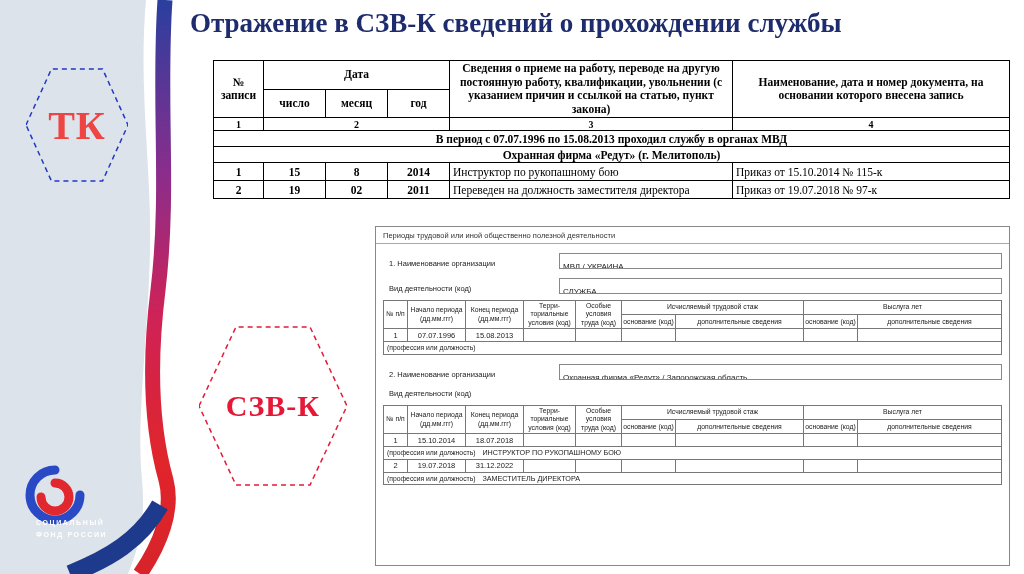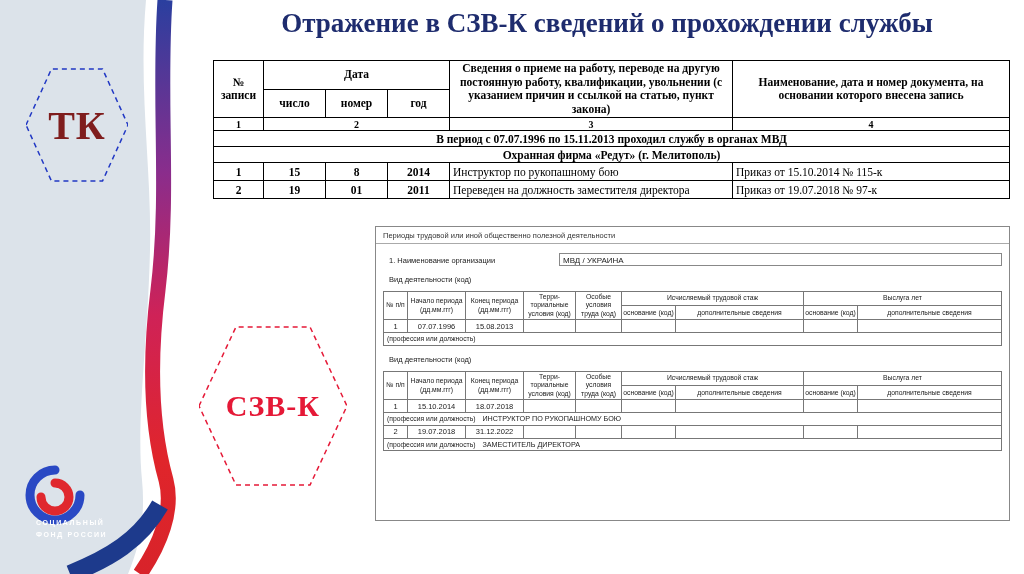--- a/index.html
+++ b/index.html
@@ -13,34 +13,34 @@
   .left-panel { position:absolute; left:0; top:0; width:200px; height:574px; }
 
   .hex-badge { position:absolute; }
   .hex-badge svg { position:absolute; left:0; top:0; width:100%; height:100%; }
   .hex-label {
     position:relative; width:100%; height:100%;
     display:flex; align-items:center; justify-content:center;
     font-family:"Liberation Serif", serif; font-weight:bold;
   }
   .hex-tk { left:26px; top:64px; width:102px; height:122px; }
-  .hex-tk .hex-label { font-size:40px; color:#7f1d1d; letter-spacing:1px; }
+  .hex-tk .hex-label { font-size:40px; color:#ef4444; letter-spacing:1px; }
   .hex-szvk { left:199px; top:320px; width:148px; height:172px; }
   .hex-szvk .hex-label { font-size:30px; color:#e51937; letter-spacing:1px; }
 
   .logo { position:absolute; left:22px; top:462px; width:66px; height:66px; }
   .logo-text {
     position:absolute; left:36px; top:517px; color:#ffffff;
     font-size:7px; letter-spacing:1.6px; line-height:1.7; font-weight:bold;
   }
 
   
   .slide-title {
     position:absolute; left:190px; top:8px; width:834px;
-    text-align:center; font-family:"Liberation Serif", serif;
+    text-align:left; font-family:"Liberation Serif", serif;
     font-weight:bold; font-size:27px; color:#1e2c6e;
   }
 
   
   .tk-table {
     position:absolute; left:213px; top:60px; width:797px;
     border-collapse:collapse; table-layout:fixed; background:#fff;
     font-family:"Liberation Serif", serif; color:#000;
   }
   .tk-table th, .tk-table td { border:1px solid #000; padding:1px 3px; }
@@ -48,34 +48,34 @@
     font-size:11.5px; font-weight:bold; text-align:center;
     vertical-align:middle; line-height:1.18;
   }
   .tk-table .num-row td { font-size:10px; font-weight:bold; text-align:center; padding:0; height:13px; }
   .tk-table .note-row td { font-size:11.5px; font-weight:bold; text-align:center; height:16px; }
   .tk-table .data-row td { font-size:11.5px; height:18px; vertical-align:middle; }
   .tk-table .data-row td.c { text-align:center; font-weight:bold; }
 
   
   .szvk-form {
-    position:absolute; left:375px; top:226px; width:635px; height:295px;
+    position:absolute; left:375px; top:226px; width:635px; height:340px;
     border:1px solid #888; background:#fff; color:#1a1a1a;
     padding:0 0 4px 0;
   }
   .form-caption {
     font-size:7.5px; color:#333; padding:4px 7px 3px 7px;
     border-bottom:1px solid #aaa;
   }
   .form-inner { padding:0 7px; }
   .org-row { display:flex; align-items:flex-end; margin-top:9px; }
   .org-label { width:170px; flex:none; font-size:7.5px; padding-bottom:1px;margin-left:6px; }
   .org-value {
     flex:1; border:1px solid #888; height:13px; line-height:11px;
-    font-size:8px; padding:1px 3px; white-space:nowrap; overflow:hidden;
+    font-size:8px; padding:7px 3px; white-space:nowrap; overflow:hidden;
   }
   .period-table {
     width:100%; border-collapse:collapse; table-layout:fixed; margin-top:6px;
   }
   .period-table th, .period-table td {
     border:1px solid #777; font-size:6.8px; font-weight:normal;
     text-align:center; vertical-align:middle; padding:1px; line-height:1.25;
     overflow:hidden;
   }
   .period-table .data-row td { font-size:7.5px; height:13px; }
@@ -141,64 +141,65 @@
   </colgroup>
   <tbody>
       <tr>
     <th rowspan="2">№ записи</th>
     <th colspan="3">Дата</th>
     <th rowspan="2">Сведения о приеме на работу, переводе на другую постоянную работу, квалификации, увольнении (с указанием причин и ссылкой на статью, пункт закона)</th>
     <th rowspan="2">Наименование, дата и номер документа, на основании которого внесена запись</th>
   </tr>
   <tr>
     <th>число</th>
-    <th>номер</th>
+    <th>месяц</th>
     <th>год</th>
   </tr>
   <tr class="num-row">
     <td>1</td>
     <td colspan="3">2</td>
     <td>3</td>
     <td>4</td>
   </tr>
   <tr class="note-row">
-    <td colspan="6">В период с 07.07.1996 по 15.11.2013 проходил службу в органах МВД</td>
+    <td colspan="6">В период с 07.07.1996 по 15.08.2013 проходил службу в органах МВД</td>
   </tr>
   <tr class="note-row">
     <td colspan="6">Охранная фирма «Редут» (г. Мелитополь)</td>
   </tr>
   <tr class="data-row">
     <td class="c">1</td>
     <td class="c">15</td>
     <td class="c">8</td>
     <td class="c">2014</td>
     <td>Инструктор по рукопашному бою</td>
     <td>Приказ от 15.10.2014 № 115-к</td>
   </tr>
   <tr class="data-row">
     <td class="c">2</td>
     <td class="c">19</td>
-    <td class="c">01</td>
+    <td class="c">02</td>
     <td class="c">2011</td>
     <td>Переведен на должность заместителя директора</td>
     <td>Приказ от 19.07.2018 № 97-к</td>
   </tr>
 </tbody>
   </table>
 
 <div class="szvk-form">
   <div class="form-caption">Периоды трудовой или иной общественно полезной деятельности</div>
   <div class="form-inner">
 
     <div class="org-row">
       <div class="org-label">1. Наименование организации</div>
       <div class="org-value">МВД / УКРАИНА</div>
     </div>
     <div class="org-row">
       <div class="org-label">Вид деятельности (код)</div>
+      <div class="org-value">СЛУЖБА</div>
     </div>
 
     <table class="period-table">
       <colgroup>
         <col style="width:24px">
           <col style="width:58px">
           <col style="width:58px">
         <col style="width:52px">
           <col style="width:46px">
           <col style="width:54px">
@@ -236,20 +237,24 @@
       <tr class="prof-row">
         <td colspan="9">
           <span>(профессия или должность)</span><span class="prof-val"></span>
         </td>
       </tr>
     </tbody>
       </table>
 
     <div class="section-2">
       <div class="org-row">
+        <div class="org-label">2. Наименование организации</div>
+        <div class="org-value">Охранная фирма «Редут» / Запорожская область</div>
+      </div>
+      <div class="org-row">
         <div class="org-label">Вид деятельности (код)</div>
       </div>
 
       <table class="period-table">
         <colgroup>
           <col style="width:24px">
             <col style="width:58px">
             <col style="width:58px">
           <col style="width:52px">
             <col style="width:46px">

